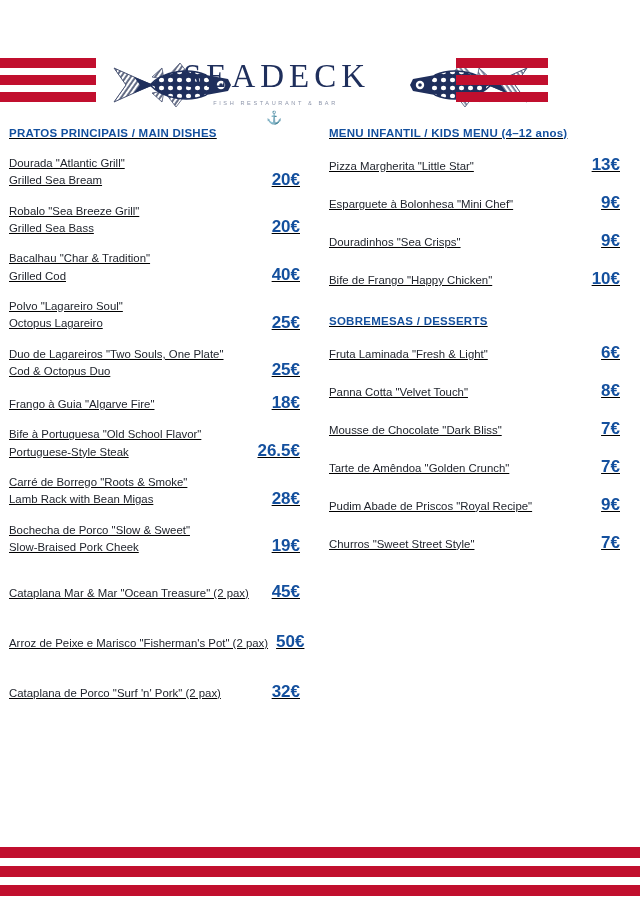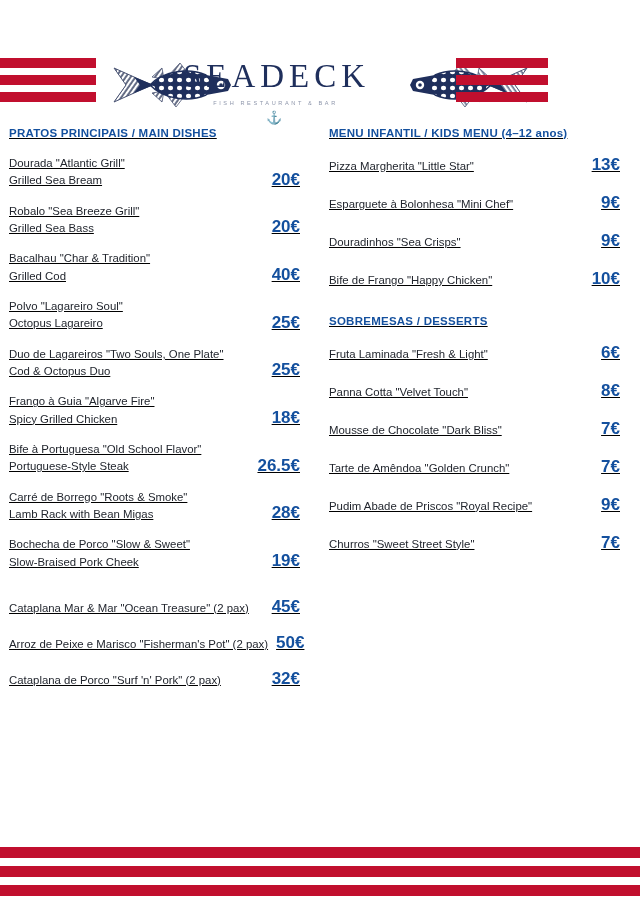--- a/index.html
+++ b/index.html
@@ -122,21 +122,21 @@
     white-space:nowrap;
     flex:0 0 auto;
     text-align:left;
     padding-bottom:0px;
   }
 
   
   .col.right .item-names { line-height:1.5; }
   .col.right .item + .item { margin-top:18px; }
 
-  .col.left .section.share .item + .item { margin-top:16px; }
+  .col.left .section.share .item + .item { margin-top:30px; }
 
   
   .footer-stripes {
     position:absolute;
     bottom:9px;
     left:0;
     width:640px;
     display:flex;
     flex-direction:column;
     gap:8px;
@@ -270,21 +270,20 @@
         <div class="item-names">
           <span class="name-pt">Duo de Lagareiros "Two Souls, One Plate"</span>
           <span class="name-en">Cod &amp; Octopus Duo</span>
         </div>
         <div class="price">25€</div>
       </div>
 
       <div class="item">
         <div class="item-names">
           <span class="name-pt">Frango à Guia "Algarve Fire"</span>
-          <span class="name-en">Spicy Grilled Chicken</span>
         </div>
         <div class="price">18€</div>
       </div>
 
       <div class="item">
         <div class="item-names">
           <span class="name-pt">Bife à Portuguesa "Old School Flavor"</span>
           <span class="name-en">Portuguese-Style Steak</span>
         </div>
         <div class="price">26.5€</div>

